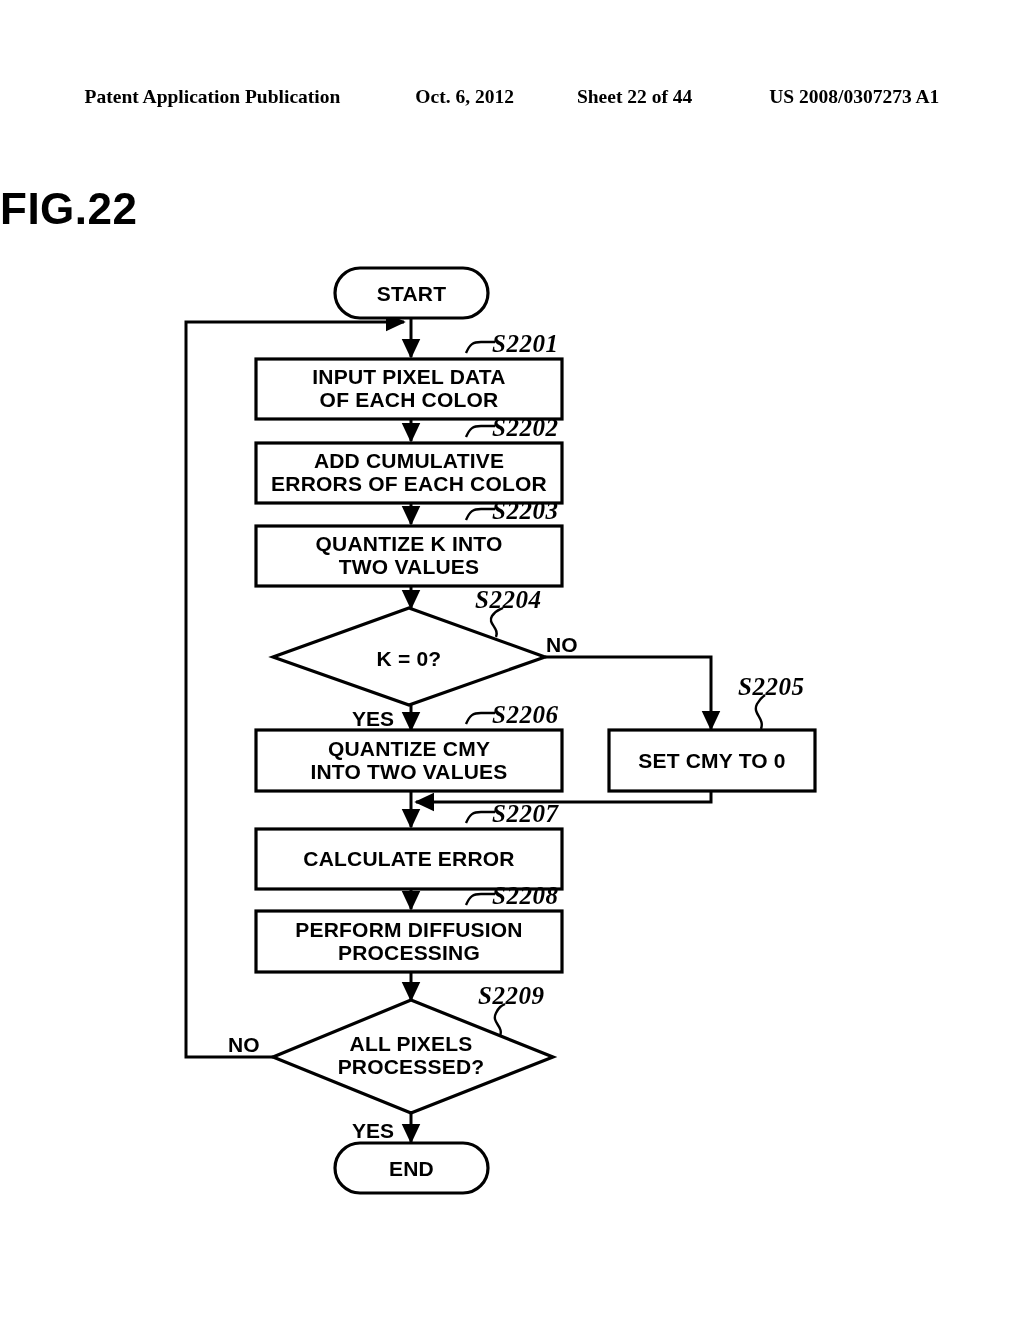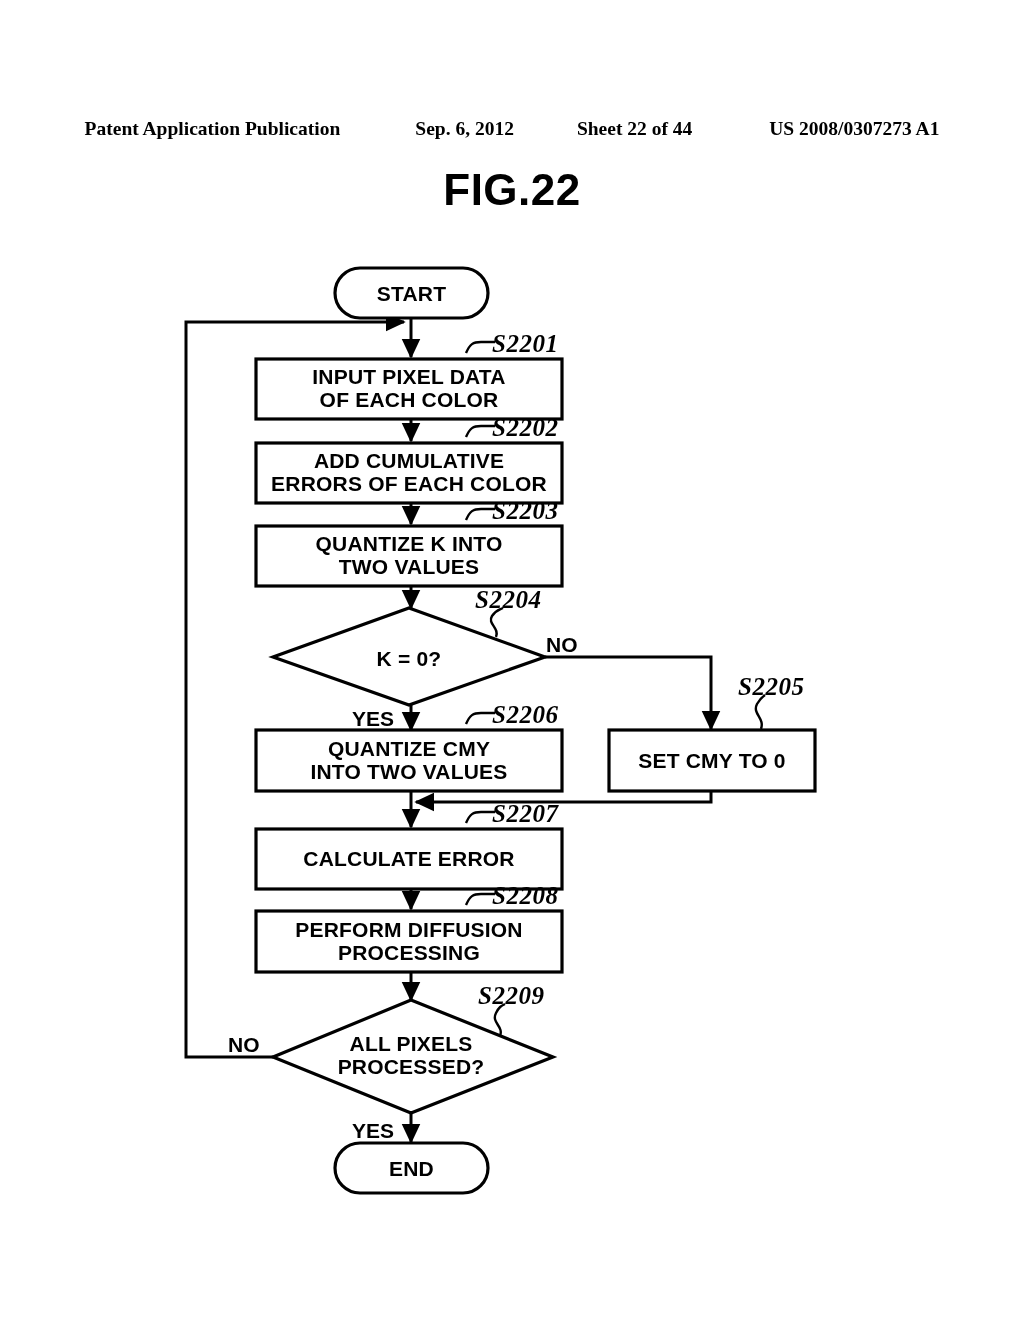--- a/index.html
+++ b/index.html
@@ -33,30 +33,30 @@
     align-items: baseline;
     font-family: "Liberation Serif", serif;
     font-weight: bold;
     font-size: 19.5px;
     letter-spacing: 0px;
     white-space: nowrap;
     gap: 37px;
   }
   #page-header .h-pub   { margin-right: 38px; }
   #page-header .h-date  { margin-right: 26px; }
-  #page-header .h-sheet { margin-right: 40px; margin-top: 32px; }
+  #page-header .h-sheet { margin-right: 40px; }
   #page-header .h-num   { }
 
   
   #figure-title {
     position: absolute;
-    top: 165px;
+    top: 184px;
     left: 0;
     width: 1024px;
-    text-align: center;
+    text-align: left;
     font-family: "Liberation Sans", sans-serif;
     font-weight: bold;
     font-size: 44px;
     letter-spacing: 0.5px;
   }
 
   
   #flowchart {
     position: absolute;
     top: 0;
@@ -102,21 +102,21 @@
     fill: none;
   }
 </style>
 </head>
 <body>
 
 <div id="page">
 
   <div id="page-header">
     <span class="h-pub">Patent Application Publication</span>
-    <span class="h-date">Sep. 6, 2012</span>
+    <span class="h-date">Oct. 6, 2012</span>
     <span class="h-sheet">Sheet 22 of 44</span>
     <span class="h-num">US 2008/0307273 A1</span>
   </div>
 
   <div id="figure-title">FIG.22</div>
 
   <svg id="flowchart" viewBox="0 0 1024 1320">
     <defs>
       <marker id="arrow" viewBox="0 0 12 12" refX="10.5" refY="6" markerWidth="7" markerHeight="7" orient="auto-start-reverse">
         <path d="M 0 0.6 L 11.5 6 L 0 11.4 z" fill="#000000"></path>

